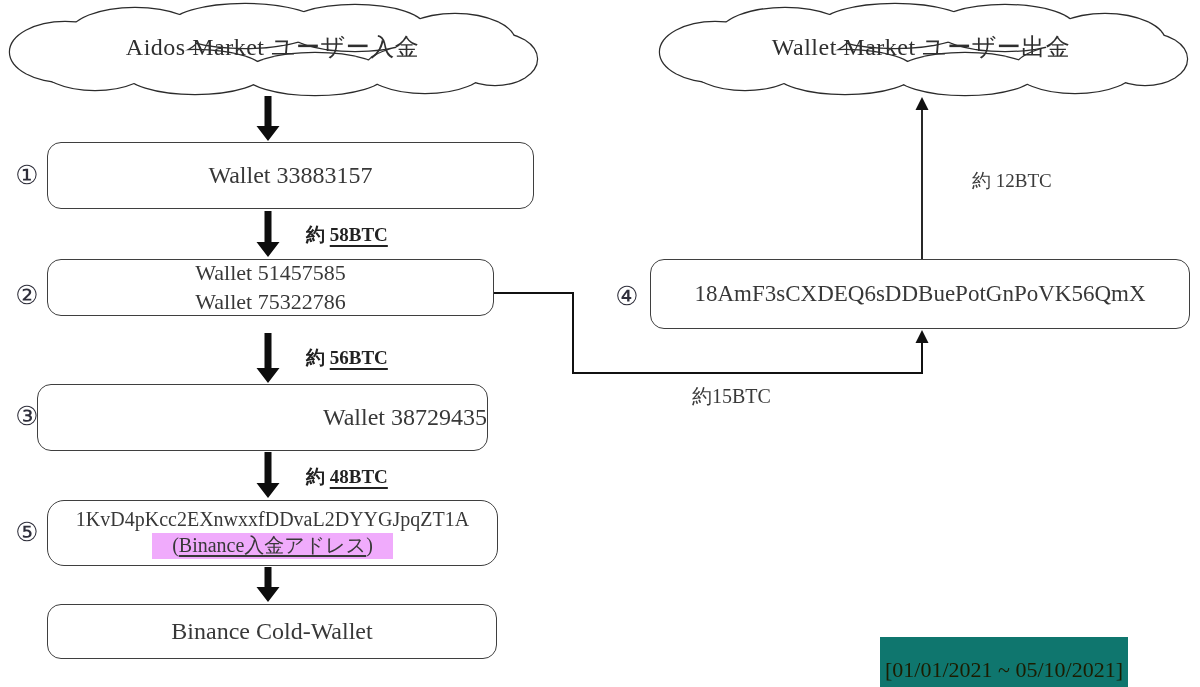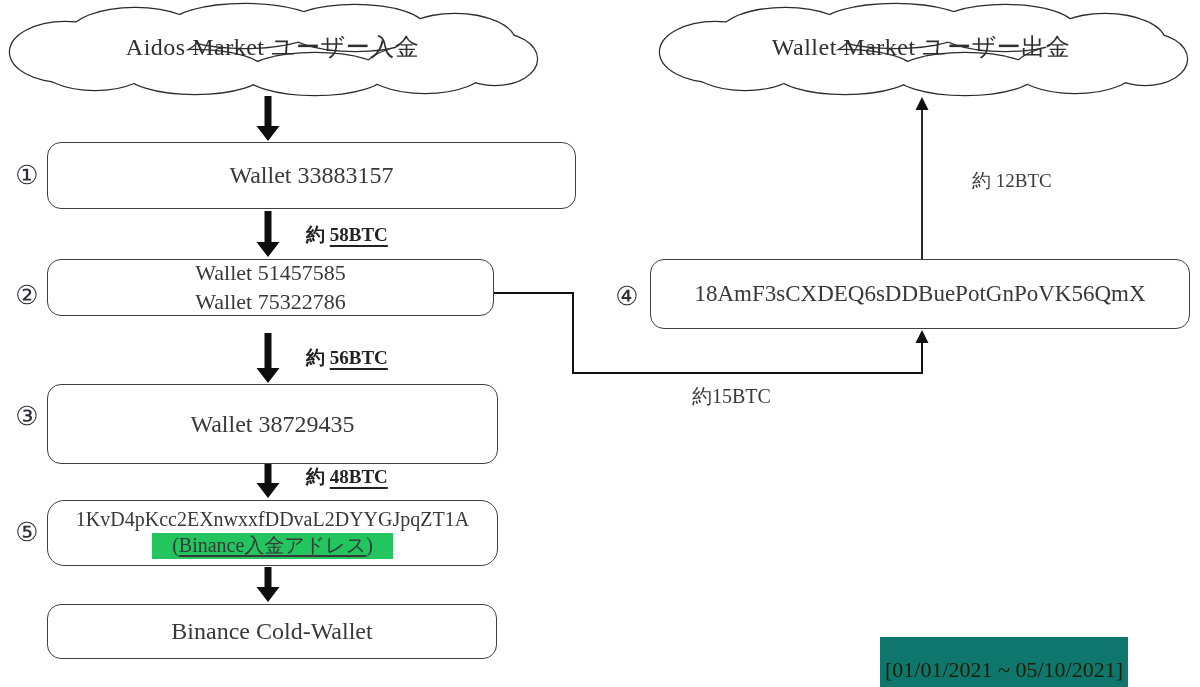--- a/index.html
+++ b/index.html
@@ -21,21 +21,21 @@
   .t24{font-size:24px;}
   .t23{font-size:23px;}
   .t22{font-size:22px;}
   .t20{font-size:20px;}
   .marker{
     position:absolute;width:30px;text-align:center;font-size:26px;color:#2e2e3a;line-height:30px;
   }
   .edge-label{position:absolute;font-size:19px;font-weight:bold;color:#222;white-space:nowrap;}
   .edge-label .u{text-decoration:underline;text-decoration-thickness:2px;text-underline-offset:4px;}
   .edge-label-plain{position:absolute;color:#3a3a3a;white-space:nowrap;font-weight:normal;}
-  .hl{background:#22c55e;padding:0 20px;text-align:center;}
+  .hl{background:#f0abfc;padding:0 20px;text-align:center;}
   .hl-underline{text-decoration:underline;text-underline-offset:3px;}
   .date-badge{
     position:absolute;background:#0f766e;color:#1c1c00;font-size:22px;
     padding:20px 5px;white-space:nowrap;
   }
 </style>
 </head>
 <body>
 
 <div class="canvas">
@@ -87,30 +87,30 @@
 
   <div class="abs cloud-label" style="left:5px;top:31px;width:535px;">Aidos Market ユーザー入金</div>
   <div class="abs cloud-label" style="left:655px;top:31px;width:532px;">Wallet Market ユーザー出金</div>
 
   <div class="marker" style="left:12px;top:161px;">①</div>
   <div class="marker" style="left:12px;top:281px;">②</div>
   <div class="marker" style="left:12px;top:402px;">③</div>
   <div class="marker" style="left:12px;top:518px;">⑤</div>
   <div class="marker" style="left:612px;top:282px;">④</div>
 
-  <div class="flowbox t24" style="left:47px;top:142px;width:529px;height:67px;text-align:right;">
+  <div class="flowbox t24" style="left:47px;top:142px;width:487px;height:67px;text-align:right;">
     <span>Wallet 33883157</span>
   </div>
 
   <div class="flowbox t22" style="left:47px;top:259px;width:447px;height:57px;">
     <span>Wallet 51457585</span>
     <span>Wallet 75322786</span>
   </div>
 
-  <div class="flowbox t24" style="left:47px;top:384px;width:451px;height:80px;">
+  <div class="flowbox t24" style="left:37px;top:384px;width:451px;height:67px;align-items:flex-end;">
     <span>Wallet 38729435</span>
   </div>
 
   <div class="flowbox t20" style="left:47px;top:500px;width:451px;height:66px;border-radius:17px;">
     <span>1KvD4pKcc2EXnwxxfDDvaL2DYYGJpqZT1A</span>
     <span class="hl"><span>(</span><span class="hl-underline">Binance入金アドレス</span><span>)</span></span>
   </div>
 
   <div class="flowbox t24" style="left:47px;top:604px;width:450px;height:55px;">
     <span>Binance Cold-Wallet</span>

